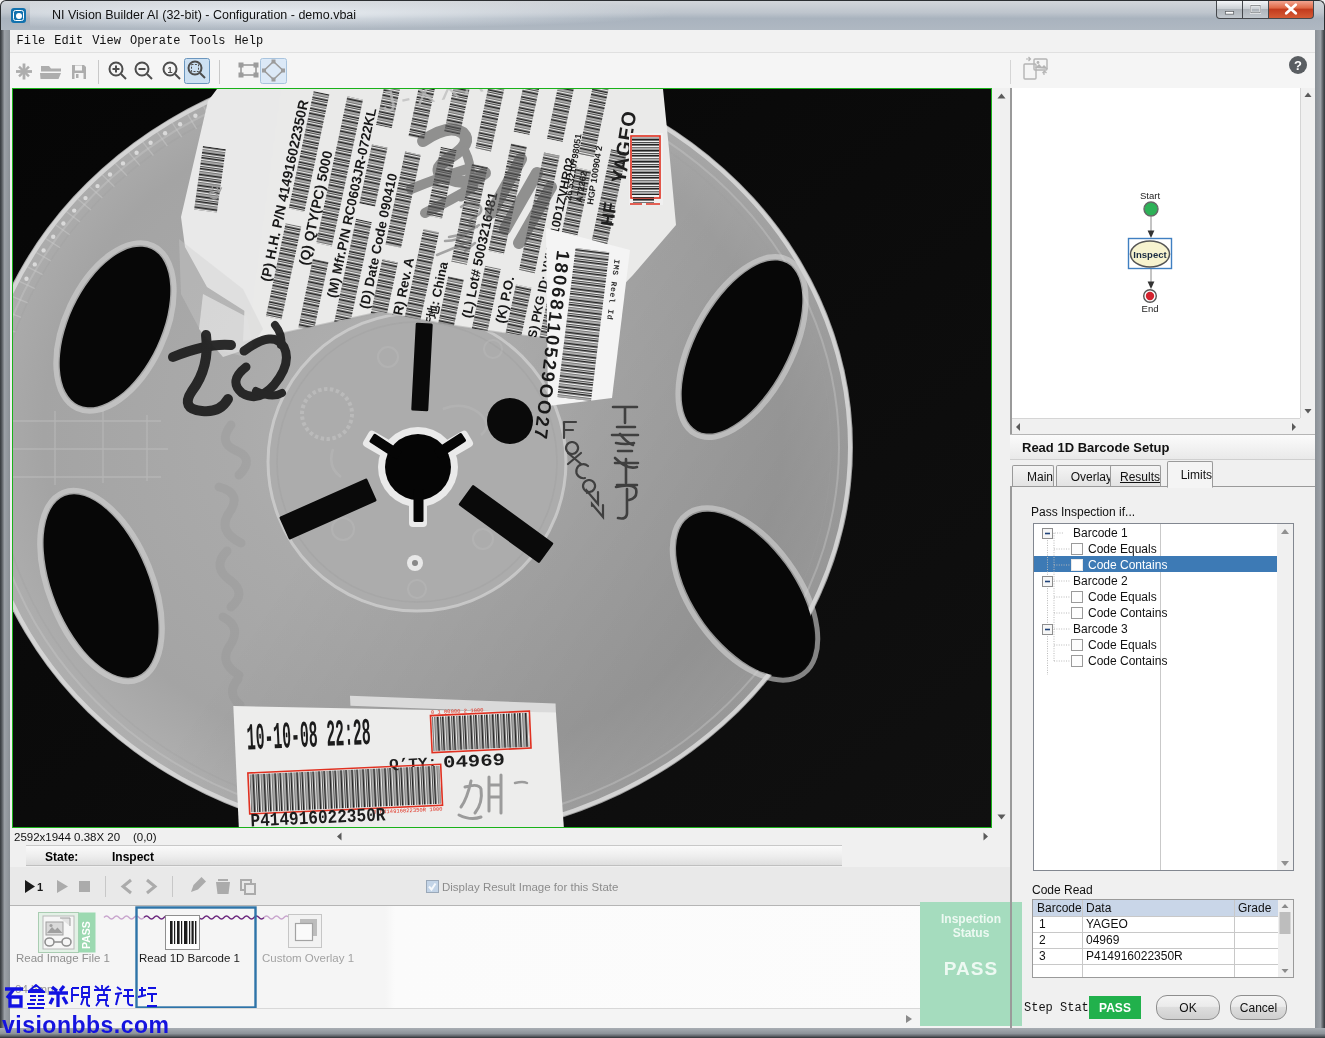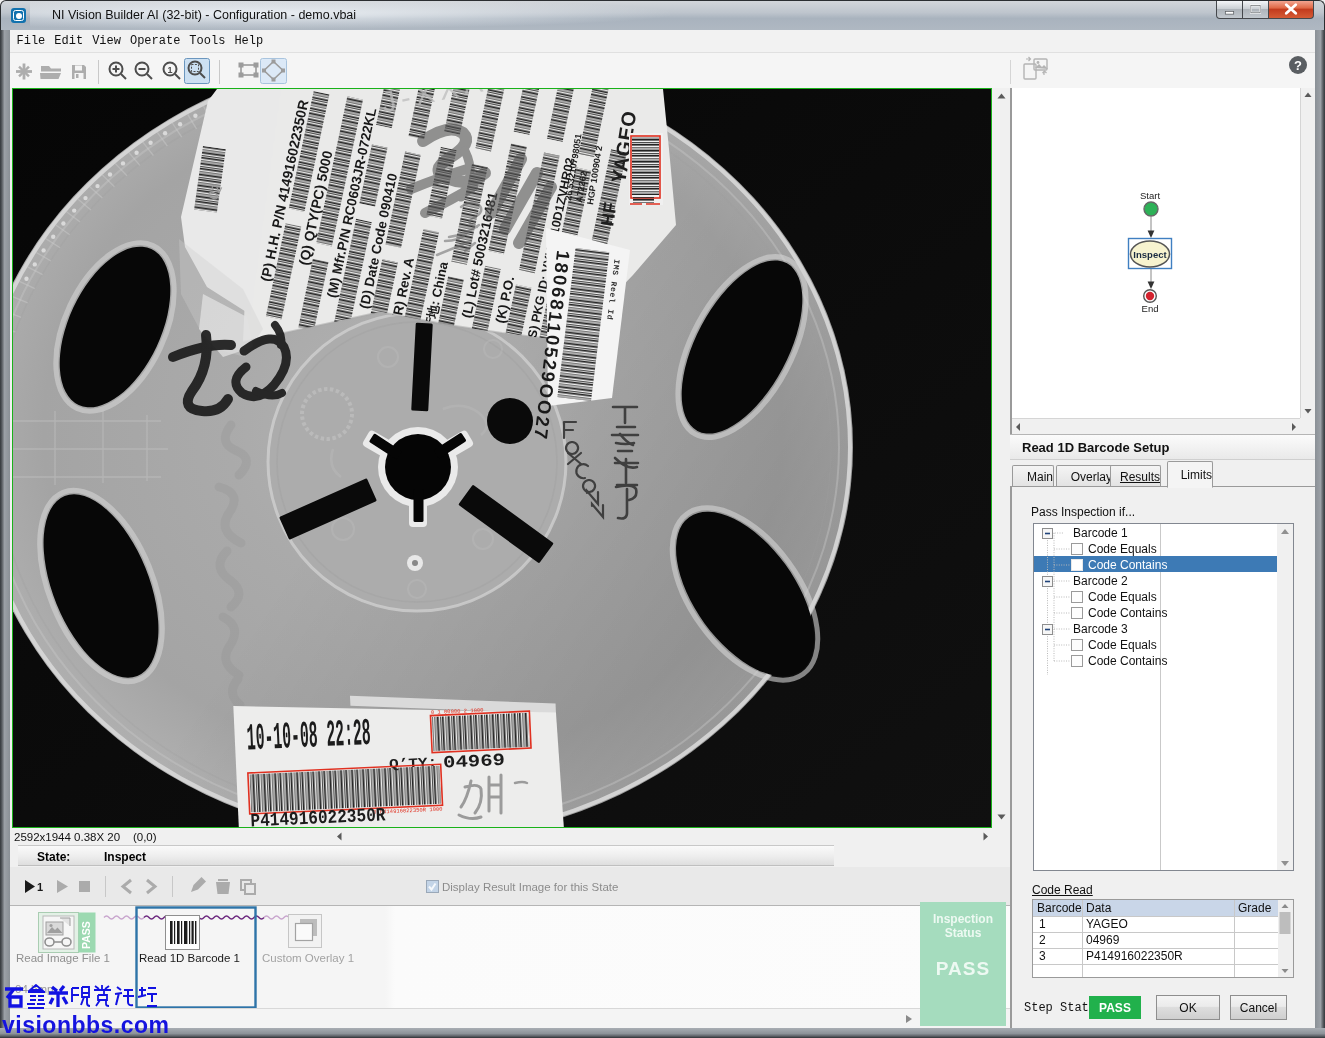--- a/index.html
+++ b/index.html
@@ -32,50 +32,50 @@
 #menubar { left:10px; top:30px; width:1305px; height:22px; background:#F2F2F2; font-size:12px; color:#111; padding-left:2px; }
 #menubar span { display:inline-block; margin-top:4px; padding:0 4.5px;font-family:Liberation Mono, monospace; }
 
 #toolbar { left:10px; top:52px; width:1305px; height:36px; background:#F5F5F5; border-top:1px solid #E0E0E0; }
 
 #imgwrap { left:12px; top:88px; width:980px; height:740px; border:1px solid #19B219; background:#000; }
 #vscroll { left:993px; top:88px; width:17px; height:740px; background:#F0F0F0; }
 #statusrow { left:12px; top:828px; width:998px; height:17px; background:#F0F0F0; font-size:11.5px; color:#111; }
 #hscroll { left:333px; top:829px; width:659px; height:15px; background:#F0F0F0; }
 
-#statebar { left:18px; top:845px; width:816px; height:21px;
+#statebar { left:26px; top:845px; width:816px; height:21px;
   background:linear-gradient(180deg,#FAFAFA 0%,#EDEDED 55%,#DEDEDE 100%);
   border-top:1px solid #C8C8C8; border-bottom:1px solid #BFBFBF; font-size:12px; }
 #ctlrow { left:10px; top:867px; width:1000px; height:38px; background:#E9E9E9; }
 #steps { left:10px; top:905px; width:1000px; height:103px; background:linear-gradient(90deg,#F5F5F5 0px,#F5F5F5 375px,#FBFBFB 385px,#FCFCFC 100%); border-top:1px solid #B5B5B5; }
 #stepscroll { left:10px; top:1008px; width:1000px; height:20px; background:#F4F4F4; border-top:1px solid #D8D8D8; }
-#greenpanel { left:920px; top:902px; width:86px; height:124px; background:#A5DCBE; color:#EDF9F2;
+#greenpanel { left:920px; top:902px; width:102px; height:124px; background:#A5DCBE; color:#EDF9F2;
   text-align:center; font-weight:bold; }
 
 #rightsep { left:1010px; top:88px; width:2px; height:940px; background:#9A9A9A; }
 #diagram { left:1012px; top:88px; width:288px; height:330px; background:#FFFFFF; }
 #diagvs { left:1300px; top:88px; width:14px; height:330px; background:#F0F0F0; border-left:1px solid #D5D5D5; }
 #diaghs { left:1012px; top:418px; width:288px; height:16px; background:#F0F0F0; border-top:1px solid #D5D5D5; }
 #rbheader { left:1010px; top:434px; width:305px; height:26px;
   background:linear-gradient(180deg,#FBFBFB,#E9E9E9); border-top:1px solid #B5B5B5; border-bottom:1px solid #CFCFCF;
   font-size:13px; font-weight:bold; color:#111; }
 #tabrow { left:1010px; top:460px; width:305px; height:27px; background:#F0F0F0; }
 .tab { position:absolute; top:5px; height:22px; background:linear-gradient(180deg,#F4F4F4,#E2E2E2);
   border:1px solid #9A9A9A; border-bottom:none; border-radius:2px 2px 0 0;
   font-size:12px; color:#111; text-align:right; padding-top:4px; }
 #tab-limits { top:1px; height:27px; background:#F4F4F4; z-index:3; border-bottom:1px solid #F4F4F4; padding-top:6px; }
 #tabline { left:1010px; top:486px; width:305px; height:1px; background:#9A9A9A; }
 #passlabel { left:1031px; top:505px; font-size:12px; color:#111; }
 #tree { left:1033px; top:523px; width:261px; height:348px; background:#fff; border:1px solid #828790; }
-#codereadlbl { left:1032px; top:883px; font-size:12px; color:#111;text-decoration:underline; }
+#codereadlbl { left:1032px; top:883px; font-size:12px; color:#111; }
 #codetable { left:1032px; top:899px; width:262px; height:79px; background:#fff; border:1px solid #9A9A9A; font-size:12px; }
 #stepstatuslbl { left:1024px; top:1001px; font-size:12px; color:#111;font-family:Liberation Mono, monospace; }
 #passbtn { left:1089px; top:996px; width:52px; height:23px; background:#21B14C; color:#fff;
   font-weight:bold; font-size:12px; text-align:center; padding-top:5px; }
-.wbtn { position:absolute; top:995px; height:25px; border:1px solid #8E8E8E; border-radius:0;
+.wbtn { position:absolute; top:995px; height:25px; border:1px solid #8E8E8E; border-radius:11px;
   background:linear-gradient(180deg,#F4F4F4 0%,#EBEBEB 45%,#DDDDDD 50%,#CFCFCF 100%);
   font-size:12px; color:#111; text-align:center; padding-top:5px; }
 #okbtn { left:1156px; width:64px; }
 #cancelbtn { left:1230px; width:57px; }
 
 #wm1 { left:4px; top:984px; }
 #wm2 { left:2px; top:1012px; font-size:23px; font-weight:bold; color:#1513DF; letter-spacing:0.5px; }
 </style>
 </head>
 <body>

